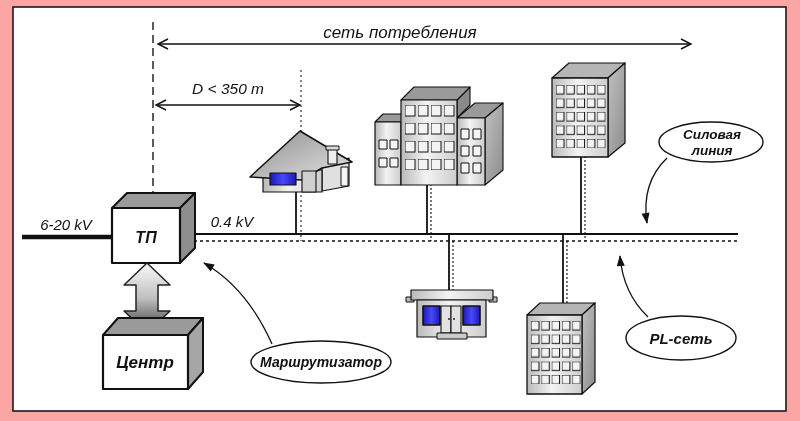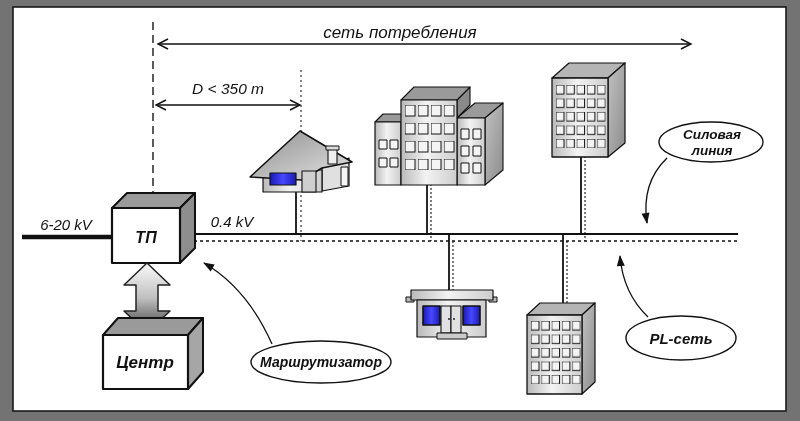--- a/index.html
+++ b/index.html
@@ -1,16 +1,16 @@
 <!DOCTYPE html>
 <html><head>
 <meta charset="utf-8">
 <style>
   html,body{margin:0;padding:0;background:#fff;}
-  .stage{width:800px;height:421px;background:#737373;position:relative;overflow:hidden;
+  .stage{width:800px;height:421px;background:#fca5a5;position:relative;overflow:hidden;
          font-family:"Liberation Sans",sans-serif;}
   svg{position:absolute;left:0;top:0;}
   svg text{font-family:"Liberation Sans",sans-serif;fill:#111;}
   .it{font-style:italic;}
   .bi{font-style:italic;font-weight:bold;}
 </style>
 </head>
 <body>
 
 <div class="stage">

